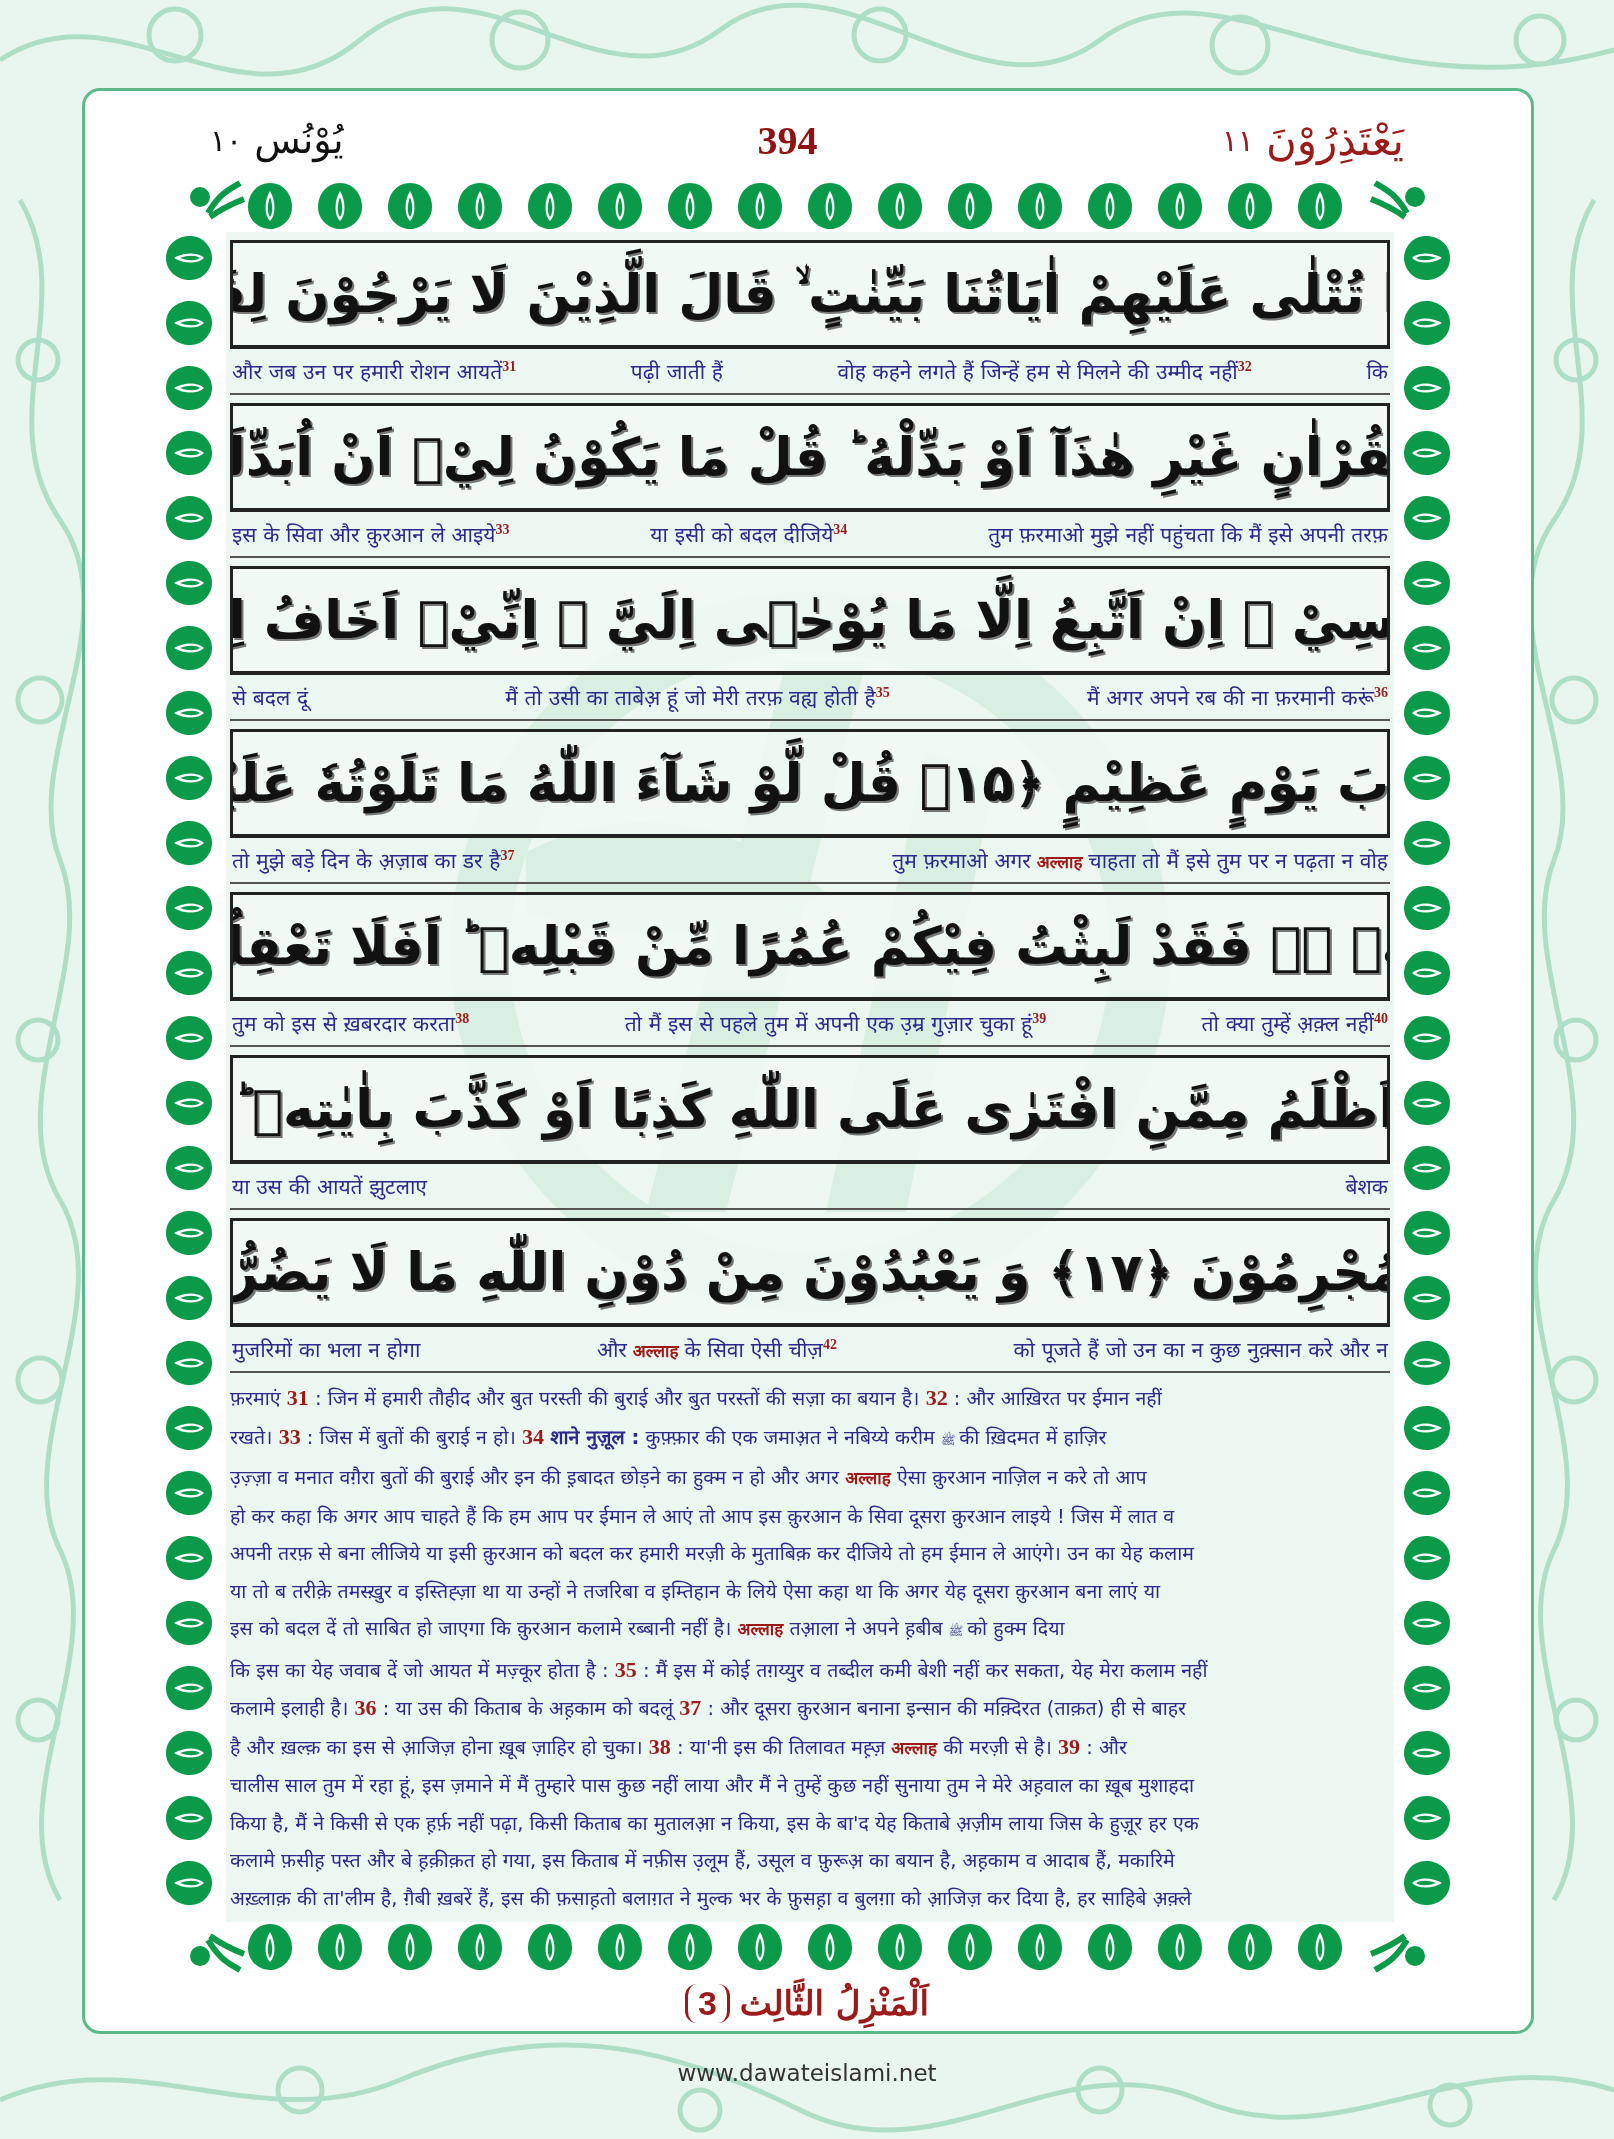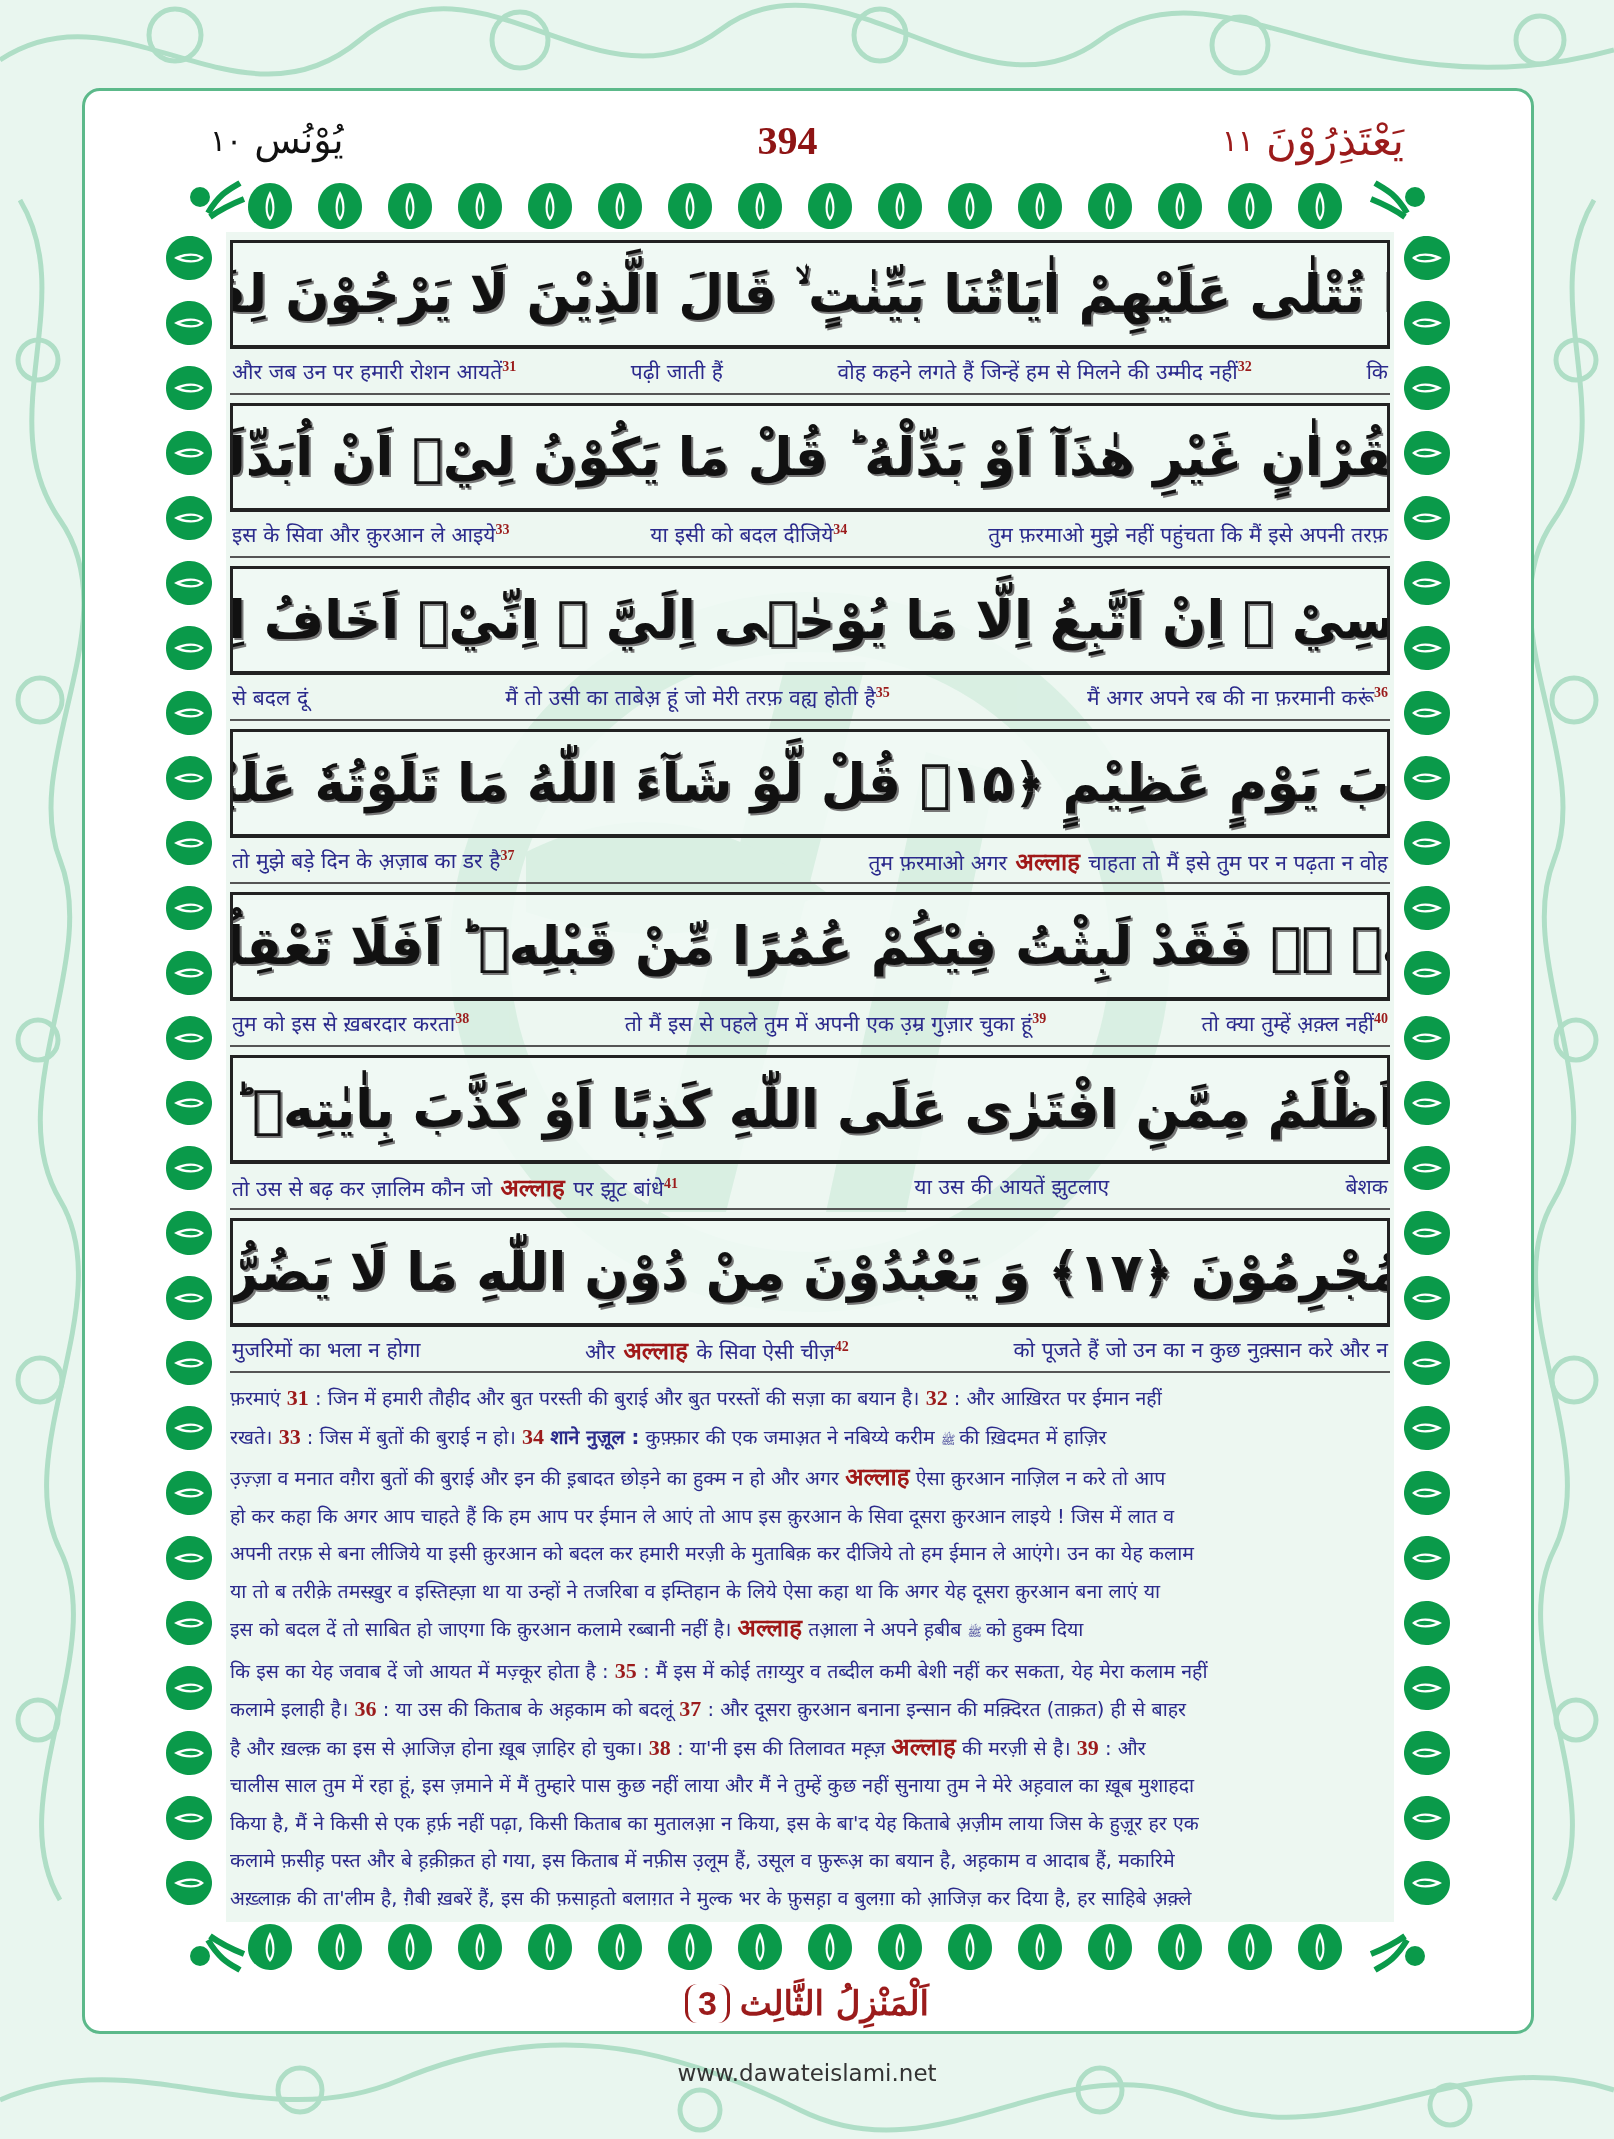--- a/index.html
+++ b/index.html
@@ -39,21 +39,21 @@
     font-size:52px;color:#111;white-space:nowrap;overflow:hidden;letter-spacing:1px;
     text-shadow:2px 2px 0 #777;
   }
   .hi-line{
     height:44px;margin:0 4px;display:flex;align-items:center;justify-content:space-between;
     font-family:"DejaVu Sans",sans-serif;font-size:21px;color:#2b2a8c;white-space:nowrap;
     padding:0 2px;border-bottom:2px solid #555;
   }
   .hi-seg{display:inline-block;}
   sup.ref{color:#9b1b1b;font-weight:bold;font-size:14px;font-family:"Liberation Serif",serif;}
-  .allah{color:#a01818;font-weight:bold;font-size:24px;}
+  .allah{color:#a01818;font-weight:bold;font-size:17px;}
   .notes{
     margin:6px 4px 0 4px;font-family:"DejaVu Sans",sans-serif;font-size:19.5px;line-height:37.5px;
     color:#2b2a8c;text-align:justify;
   }
   .note-line{display:flex;justify-content:space-between;white-space:nowrap;}
   .nref{color:#9b1b1b;font-weight:bold;font-family:"Liberation Serif",serif;font-size:22px;}
   .hdg{font-weight:bold;color:#2b2a8c;}
   .salutation{font-family:"DejaVu Sans",sans-serif;font-size:12px;color:#2b2a8c;}
 
   .manzil{
@@ -274,21 +274,20 @@
         <span class="hi-seg">तुम फ़रमाओ अगर<span class="allah"> अल्लाह </span>चाहता तो मैं इसे तुम पर न पढ़ता न वोह</span>
       </div>
       <div class="ar-box">اَدْرٰىكُمْ بِهٖ ۫ۖ فَقَدْ لَبِثْتُ فِيْكُمْ عُمُرًا مِّنْ قَبْلِهٖ ؕ اَفَلَا تَعْقِلُوْنَ ﴿۱۶﴾</div>
       <div class="hi-line">
         <span class="hi-seg">तुम को इस से ख़बरदार करता<sup class="ref">38</sup></span>
         <span class="hi-seg">तो मैं इस से पहले तुम में अपनी एक उ़म्र गुज़ार चुका हूं<sup class="ref">39</sup></span>
         <span class="hi-seg">तो क्या तुम्हें अ़क़्ल नहीं<sup class="ref">40</sup></span>
       </div>
       <div class="ar-box">فَمَنْ اَظْلَمُ مِمَّنِ افْتَرٰى عَلَى اللّٰهِ كَذِبًا اَوْ كَذَّبَ بِاٰيٰتِهٖ ؕ اِنَّهٗ لَا</div>
       <div class="hi-line">
-        <span class="hi-seg">तो उस से बढ़ कर ज़ालिम कौन जो<span class="allah"> अल्लाह </span>पर झूट बांधे<sup class="ref">41</sup></span>
         <span class="hi-seg">या उस की आयतें झुटलाए</span>
         <span class="hi-seg">बेशक</span>
       </div>
       <div class="ar-box">يُفْلِحُ الْمُجْرِمُوْنَ ﴿۱۷﴾ وَ يَعْبُدُوْنَ مِنْ دُوْنِ اللّٰهِ مَا لَا يَضُرُّهُمْ وَ لَا</div>
       <div class="hi-line">
         <span class="hi-seg">मुजरिमों का भला न होगा</span>
         <span class="hi-seg">और<span class="allah"> अल्लाह </span>के सिवा ऐसी चीज़<sup class="ref">42</sup></span>
         <span class="hi-seg">को पूजते हैं जो उन का न कुछ नुक़्सान करे और न</span>
       </div>
     </div>

